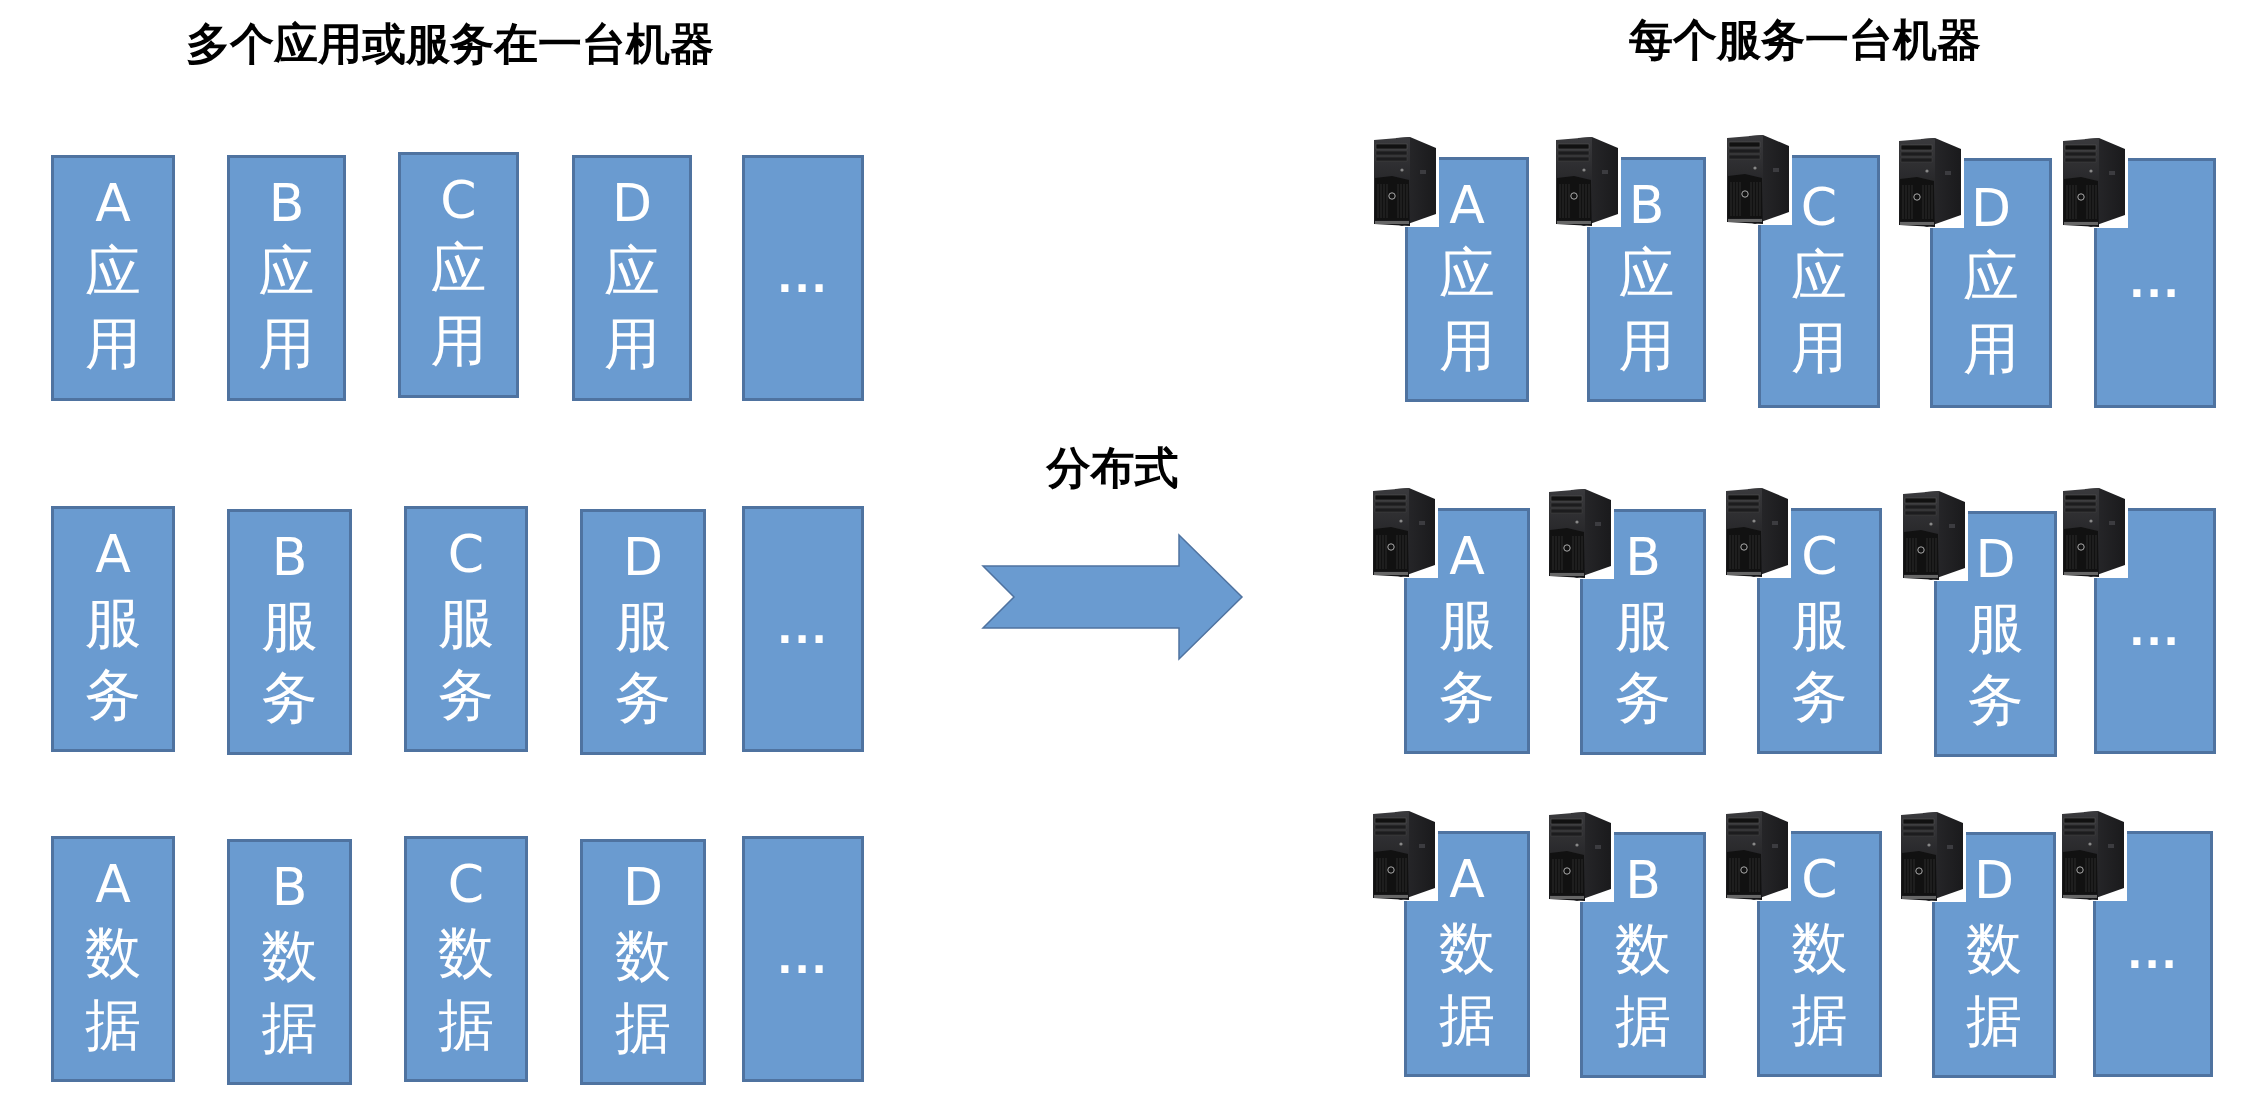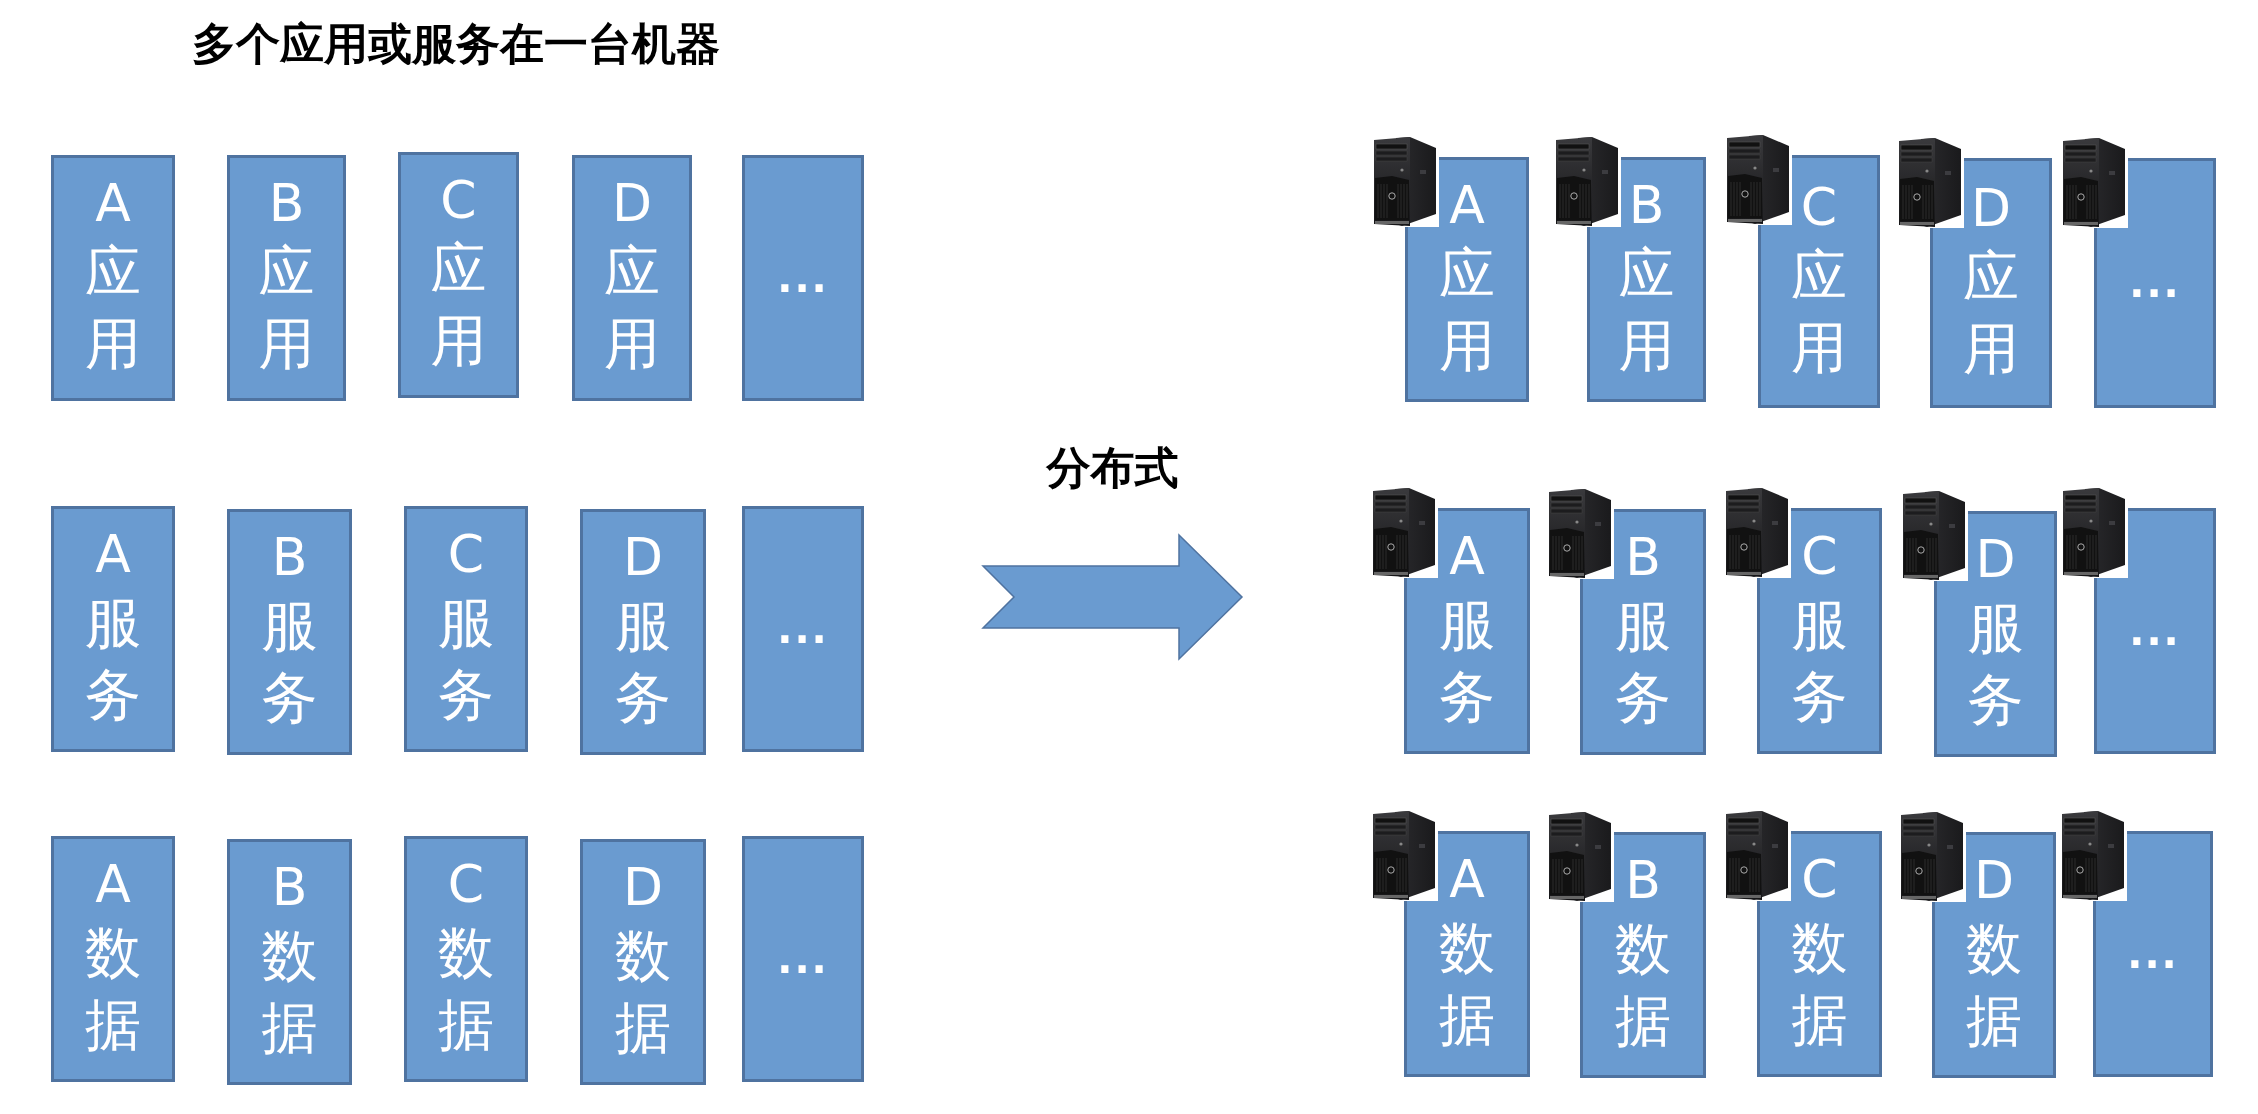--- a/index.html
+++ b/index.html
@@ -1,20 +1,20 @@
 <!DOCTYPE html>
 <html><head>
 <meta charset="utf-8">
 <style>
   html, body { margin: 0; padding: 0; background: #ffffff; }
   body { width: 2258px; height: 1114px; position: relative; overflow: hidden;
          font-family: "DejaVu Sans", "Liberation Sans", sans-serif; }
   .title { position: absolute; color: #000; font-weight: bold; font-size: 44px;
            line-height: 52px; white-space: nowrap; text-align: center; }
-  #left-title { left: 180px; top: 18px; width: 552px; }
+  #left-title { left: 174px; top: 18px; width: 552px; }
   #right-title { left: 1620px; top: 14px; width: 370px; }
   #right-title div { height: 52px; }
   #arrow-label { left: 1040px; top: 442px; width: 145px; }
 
   .box { position: absolute; box-sizing: border-box; background: #6a9bd0;
          border: 3px solid #4f73a0; display: flex; flex-direction: column;
          align-items: center; justify-content: center; color: #fff; }
   .box .letter { font-size: 52px; line-height: 66px; font-family: "DejaVu Sans", sans-serif; }
   .box .cjk { font-size: 56px; line-height: 72px; }
   .box .ellipsis { font-size: 40px; line-height: 40px; letter-spacing: 2px; font-weight: bold; }
@@ -24,20 +24,21 @@
   .server-bg { position: absolute; background: #ffffff; }
 
   #arrow { position: absolute; left: 975px; top: 525px; width: 280px; height: 145px; }
 </style>
 </head>
 <body>
 
 <div class="title" id="left-title">多个应用或服务在一台机器</div>
 
 <div class="title" id="right-title">
+  <div>每个服务一台机器</div>
 </div>
 
 <div class="title" id="arrow-label">分布式</div>
 
 <svg id="arrow" viewBox="975 525 280 145" xmlns="http://www.w3.org/2000/svg">
   <polygon points="983,566 1179,566 1179,535 1242,597 1179,659 1179,628 983,628 1014,597" fill="#6a9bd0" stroke="#4f73a0" stroke-width="1.5"></polygon>
 </svg>
 
 <div id="left-grid">
     <div class="box" style="left: 51px; top: 155px; width: 124px; height: 246px;">

